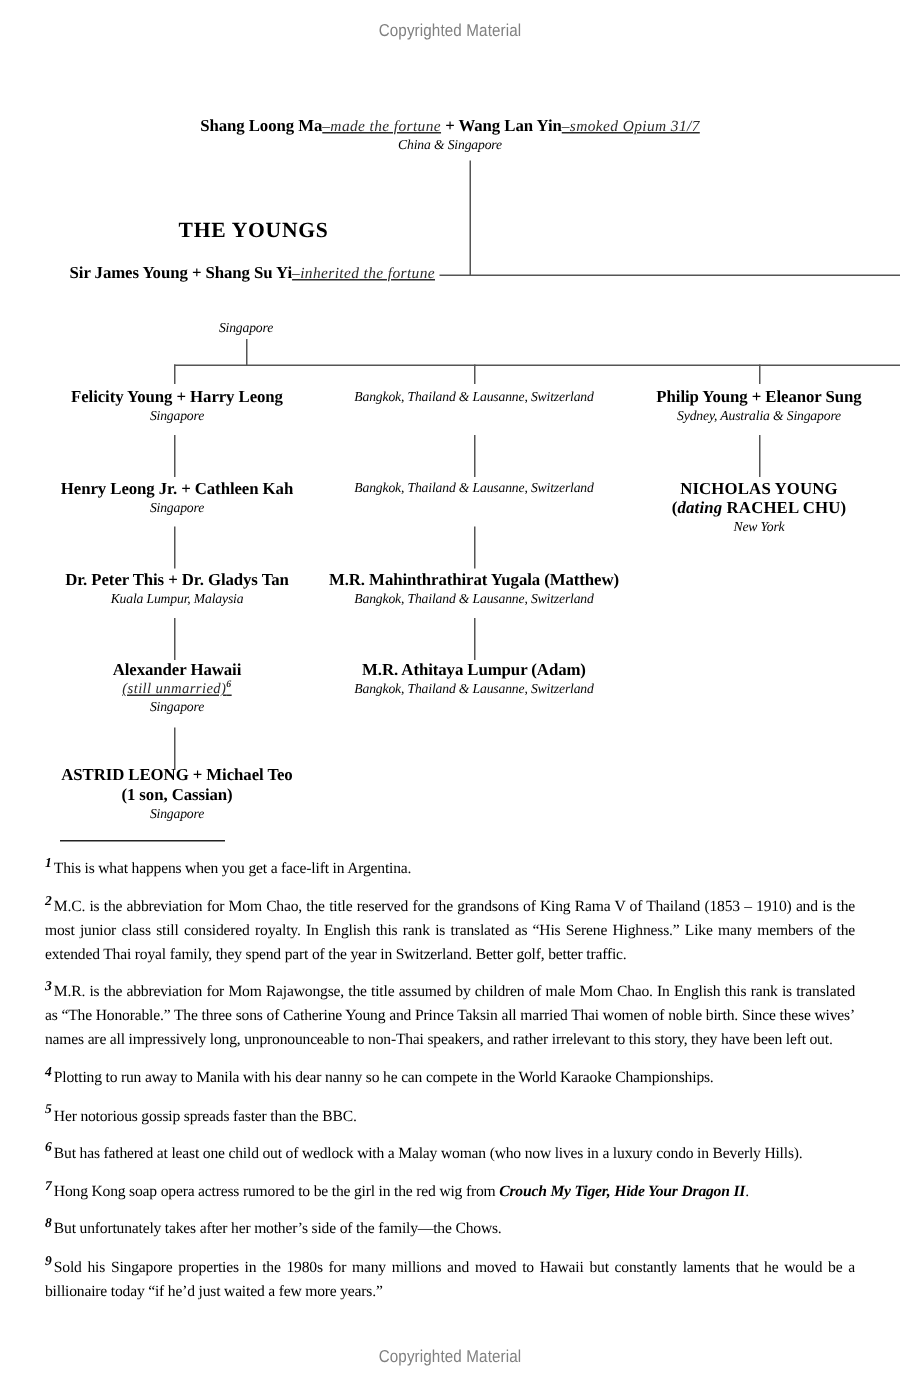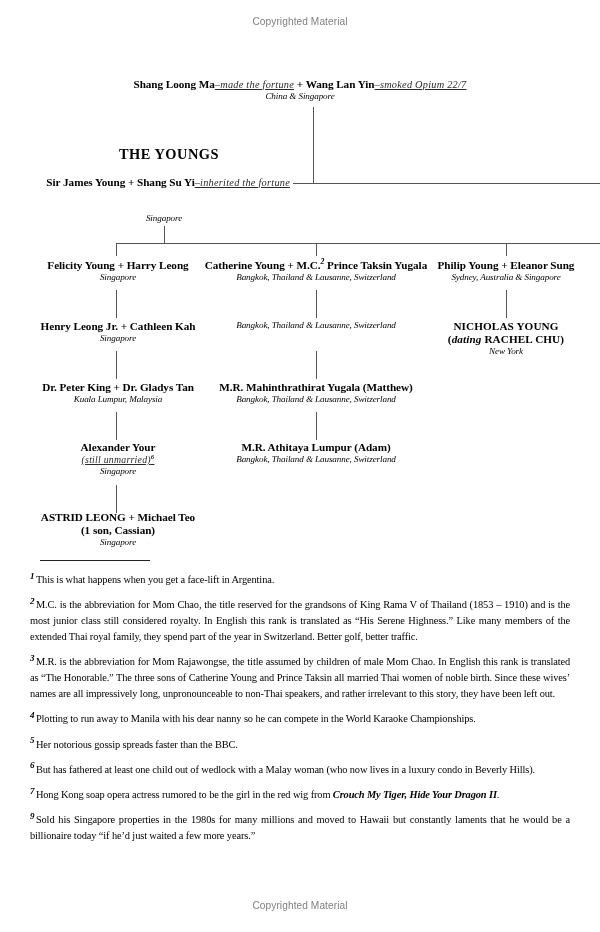--- a/index.html
+++ b/index.html
@@ -118,21 +118,21 @@
   .fn i { font-style: italic; font-weight: bold; }
 </style>
 </head>
 <body>
 
 <div class="watermark top">Copyrighted Material</div>
 <div class="watermark bottom">Copyrighted Material</div>
 
 <div class="node" style="left:0; top:78px; width:600px;">
   <div class="nm">
-    <span>Shang Loong Ma</span><span class="script">–made the fortune</span><span> + </span><span>Wang Lan Yin</span><span class="script">–smoked Opium 22/7</span>
+    <span>Shang Loong Ma</span><span class="script">–made the fortune</span><span> + </span><span>Wang Lan Yin</span><span class="script">–smoked Opium 31/7</span>
   </div>
   <div class="loc">China &amp; Singapore</div>
 </div>
 
 <div class="vline" style="left:313px; top:107px; height:77px;"></div>
 
 <div id="the-youngs" style="left:119px; top:146px;">THE YOUNGS</div>
 
 <div class="node" style="left:0; top:176px; width:290px; text-align:right;">
   <div class="nm">
@@ -153,23 +153,20 @@
 <div class="vline" style="left:116px; top:243px; height:13px;"></div>
 <div class="vline" style="left:316px; top:243px; height:13px;"></div>
 <div class="vline" style="left:506px; top:243px; height:13px;"></div>
 
 <div class="node" style="left:18px; top:259px; width:200px;">
   <div class="nm">Felicity Young + Harry Leong</div>
   <div class="loc">Singapore</div>
 </div>
 
 <div class="node" style="left:181px; top:259px; width:270px;">
-  <div class="nm">
-    <span>Catherine Young + M.C.</span><sup>2</sup><span> Prince Taksin Yugala</span>
-  </div>
   <div class="loc">Bangkok, Thailand &amp; Lausanne, Switzerland</div>
 </div>
 
 <div class="node" style="left:406px; top:259px; width:200px;">
   <div class="nm">Philip Young + Eleanor Sung</div>
   <div class="loc">Sydney, Australia &amp; Singapore</div>
 </div>
 
 <div class="vline" style="left:116px; top:290px; height:28px;"></div>
 <div class="vline" style="left:316px; top:290px; height:28px;"></div>
@@ -189,34 +186,34 @@
   <div class="nm caps">
     <span>(</span><i>dating</i><span> RACHEL CHU)</span>
   </div>
   <div class="loc">New York</div>
 </div>
 
 <div class="vline" style="left:116px; top:351px; height:28px;"></div>
 <div class="vline" style="left:316px; top:351px; height:28px;"></div>
 
 <div class="node" style="left:18px; top:381px; width:200px;">
-  <div class="nm">Dr. Peter King + Dr. Gladys Tan</div>
+  <div class="nm">Dr. Peter This + Dr. Gladys Tan</div>
   <div class="loc">Kuala Lumpur, Malaysia</div>
 </div>
 
 <div class="node" style="left:181px; top:381px; width:270px;">
   <div class="nm">M.R. Mahinthrathirat Yugala (Matthew)</div>
   <div class="loc">Bangkok, Thailand &amp; Lausanne, Switzerland</div>
 </div>
 
 <div class="vline" style="left:116px; top:412px; height:28px;"></div>
 <div class="vline" style="left:316px; top:412px; height:28px;"></div>
 
 <div class="node" style="left:18px; top:441px; width:200px;">
-  <div class="nm">Alexander Your</div>
+  <div class="nm">Alexander Hawaii</div>
   <div class="loc script" style="font-size:9.8px;">
     <span>(still unmarried)</span><sup>6</sup>
   </div>
   <div class="loc">Singapore</div>
 </div>
 
 <div class="node" style="left:181px; top:441px; width:270px;">
   <div class="nm">M.R. Athitaya Lumpur (Adam)</div>
   <div class="loc">Bangkok, Thailand &amp; Lausanne, Switzerland</div>
 </div>
@@ -232,14 +229,15 @@
 <div class="rule" style="left:40px; top:560px; width:110px;"></div>
 
 <div id="footnotes">
     <div class="fn"><span class="mark">1</span>This is what happens when you get a face-lift in Argentina.</div>
     <div class="fn"><span class="mark">2</span>M.C. is the abbreviation for Mom Chao, the title reserved for the grandsons of King Rama V of Thailand (1853 – 1910) and is the most junior class still considered royalty.  In English this rank is translated as “His Serene Highness.”   Like many members of the extended Thai royal family, they spend part of the year in Switzerland. Better golf, better traffic.</div>
     <div class="fn"><span class="mark">3</span>M.R. is the abbreviation for Mom Rajawongse, the title assumed by children of male Mom Chao.  In English this rank is translated as “The Honorable.”  The three sons of Catherine Young and Prince Taksin all married Thai women of noble birth.  Since these wives’ names are all impressively long, unpronounceable to non-Thai speakers, and rather irrelevant to this story, they have been left out.</div>
     <div class="fn"><span class="mark">4</span>Plotting to run away to Manila with his dear nanny so he can compete in the World Karaoke Championships.</div>
     <div class="fn"><span class="mark">5</span>Her notorious gossip spreads faster than the BBC.</div>
     <div class="fn"><span class="mark">6</span>But has fathered at least one child out of wedlock with a Malay woman (who now lives in a luxury condo in Beverly Hills).</div>
     <div class="fn"><span class="mark">7</span>Hong Kong soap opera actress rumored to be the girl in the red wig from <i>Crouch My Tiger, Hide Your Dragon II</i>.</div>
+    <div class="fn"><span class="mark">8</span>But unfortunately takes after her mother’s side of the family—the Chows.</div>
     <div class="fn"><span class="mark">9</span>Sold his Singapore properties in the 1980s for many millions and moved to Hawaii but constantly laments that he would be a billionaire today “if he’d just waited a few more years.”</div>
   </div>
 
 </body></html>

